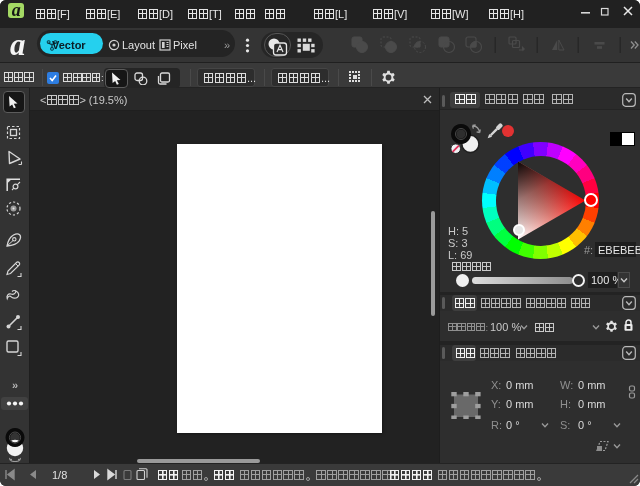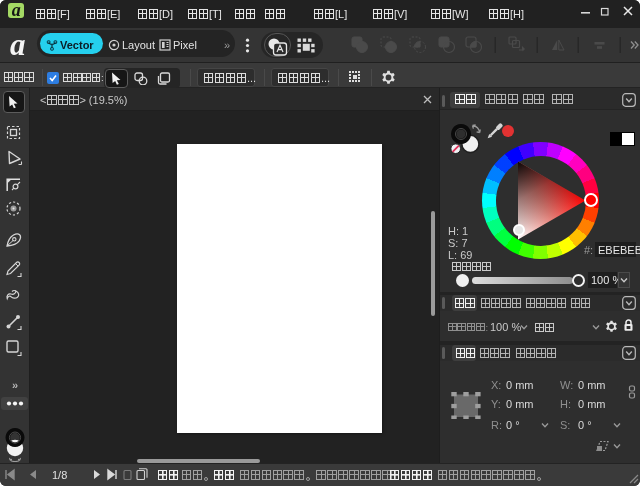--- a/index.html
+++ b/index.html
@@ -52,21 +52,21 @@
 </svg>
 <svg class="ab" style="left:108px;top:39px" width="12" height="12" viewBox="0 0 12 12">
   <circle cx="6" cy="6" r="4.6" fill="none" stroke="#cfcfcf" stroke-width="1.2"></circle>
   <circle cx="6" cy="6" r="1.6" fill="#cfcfcf"></circle>
 </svg>
 <svg class="ab" style="left:159px;top:39px" width="12" height="12" viewBox="0 0 12 12">
   <rect x="1" y="1" width="10" height="10" fill="none" stroke="#cfcfcf" stroke-width="1.2"></rect>
   <rect x="3" y="3" width="2.6" height="6" fill="#cfcfcf"></rect>
   <path d="M7.5 3.5 h2 M7.5 5.5 h2 M7.5 7.5 h2" stroke="#cfcfcf" stroke-width="1"></path>
 </svg>
-<div class="ab txt" style="left:60px;top:38.5px;color:#0b1c24;font-weight:bold;font-size:11px">Vector</div>
+<div class="ab txt" style="left:52px;top:38.5px;color:#0b1c24;font-weight:bold;font-size:11px">Vector</div>
 <div class="ab txt" style="left:122px;top:39px;color:#e3e3e3">Layout</div>
 <div class="ab txt" style="left:173px;top:39px;color:#e3e3e3">Pixel</div>
 <div class="ab txt" style="left:224px;top:39px;color:#9a9a9a">»</div>
 <svg class="ab" style="left:244.5px;top:38px" width="5" height="15" viewBox="0 0 5 15">
       <circle cx="2.5" cy="2.2" r="1.6" fill="#e8e8e8"></circle>
       <circle cx="2.5" cy="7.5" r="1.6" fill="#e8e8e8"></circle>
       <circle cx="2.5" cy="12.8" r="1.6" fill="#e8e8e8"></circle>
     </svg>
 <div class="ab" style="left:261px;top:32px;width:62px;height:26px;background:#262626;border-radius:13px"></div>
 <div class="ab" style="left:263.5px;top:33px;width:27px;height:24px;border:1px solid #565656;border-radius:12px;box-sizing:border-box"></div>
@@ -307,22 +307,22 @@
           <stop offset="1" stop-color="#000" stop-opacity="0.95"></stop>
     </linearGradient>
   </defs>
   <g>
     <path d="M90.5 45.5 L23 6.6 L23 84.4 Z" fill="url(#satg)"></path>
     <path d="M90.5 45.5 L23 6.6 L23 84.4 Z" fill="url(#darkg)"></path>
   </g>
   <circle cx="24" cy="75" r="5" fill="#e8e8e8" stroke="#fff" stroke-width="2"></circle>
 </svg>
 <div class="ab" style="left:584px;top:193px;width:14px;height:14px;border-radius:50%;border:2.5px solid #fff;box-sizing:border-box;background:transparent"></div>
-<div class="ab txt" style="left:448px;top:225px;color:#c9c9c9">H: 1</div>
-<div class="ab txt" style="left:448px;top:237px;color:#c9c9c9">S: 7</div>
+<div class="ab txt" style="left:448px;top:225px;color:#c9c9c9">H: 5</div>
+<div class="ab txt" style="left:448px;top:237px;color:#c9c9c9">S: 3</div>
 <div class="ab txt" style="left:448px;top:249px;color:#c9c9c9">L: 69</div>
 <div class="ab txt" style="left:584px;top:244px;color:#9a9a9a">#:</div>
 <div class="ab" style="left:595px;top:242px;width:41px;height:15px;background:#1e1e1e"></div>
 <div class="ab txt" style="left:598px;top:244px;color:#e8e8e8">EBEBEB</div>
 
 <div class="ab txt" style="left:451px;top:261px;color:#c9c9c9;font-size:10px"><i class="g"></i><i class="g"></i><i class="g"></i><i class="g"></i></div>
 <div class="ab" style="left:456px;top:274px;width:13px;height:13px;border-radius:50%;background:#f0f0f0"></div>
 <div class="ab" style="left:472px;top:277px;width:101px;height:7px;border-radius:3.5px;background:linear-gradient(to right,#dcdcdc,#8e8e8e)"></div>
 <div class="ab" style="left:572px;top:274px;width:13px;height:13px;border-radius:50%;border:2.5px solid #f2f2f2;box-sizing:border-box;background:#2e2e2e"></div>
 <div class="ab" style="left:588px;top:272px;width:29px;height:16px;background:#1e1e1e"></div>

